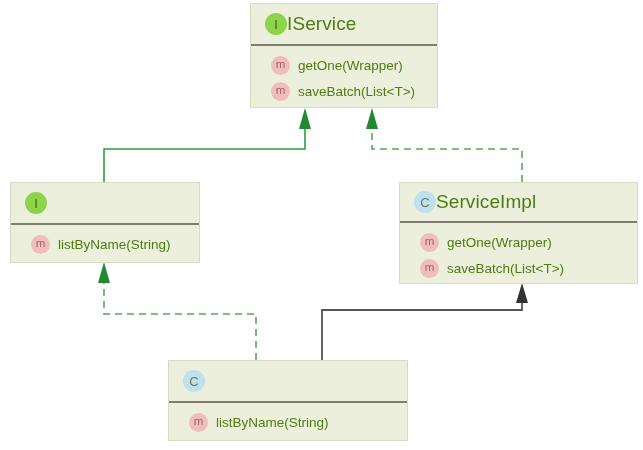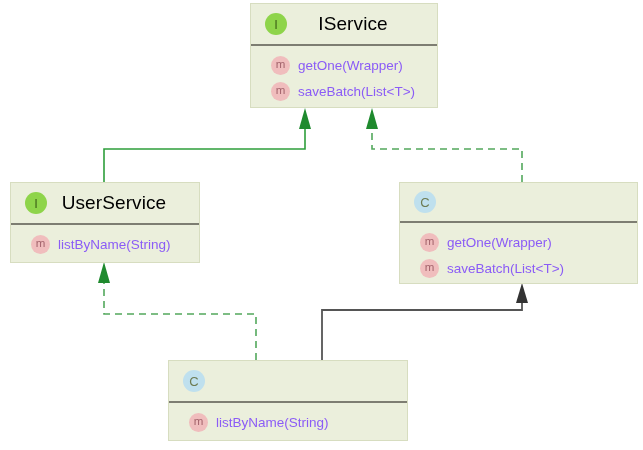--- a/index.html
+++ b/index.html
@@ -43,40 +43,40 @@
   .uml-header {
     display: flex;
     align-items: center;
     box-sizing: border-box;
     border-bottom: 2px solid #7d7d72;
     padding-left: 14px;
     position: relative;
   }
   .uml-title {
     flex: 1 1 auto;
-    text-align: center;
+    text-align: left;
     font-size: 19px;
-    color: #000000;
+    color: #4d7c0f;
     letter-spacing: 0.1px;
     padding-right: 18px;
     white-space: nowrap;
   }
   .uml-members {
     box-sizing: border-box;
     padding: 6px 0 6px 0;
   }
   .uml-member {
     display: flex;
     align-items: center;
     height: 26px;
     padding-left: 20px;
   }
   .uml-member-label {
     font-size: 13.5px;
-    color: #8b5cf6;
+    color: #4d7c0f;
     white-space: nowrap;
     margin-left: 8px;
   }
 
   
   .badge {
     flex: 0 0 auto;
     border-radius: 50%;
     display: flex;
     align-items: center;
@@ -155,33 +155,33 @@
       <div class="uml-member">
         <span class="badge badge-method">m</span>
         <span class="uml-member-label">saveBatch(List&lt;T&gt;)</span>
       </div>
     </div>
   </div>
 
   <div class="uml-class" style="left:10px; top:182px; width:190px; height:81px;">
     <div class="uml-header hdr-42">
       <span class="badge badge-interface">I</span>
-      <span class="uml-title">UserService</span>
     </div>
     <div class="uml-members">
       <div class="uml-member">
         <span class="badge badge-method">m</span>
         <span class="uml-member-label">listByName(String)</span>
       </div>
     </div>
   </div>
 
   <div class="uml-class" style="left:399px; top:182px; width:239px; height:102px;">
     <div class="uml-header hdr-40">
       <span class="badge badge-class">C</span>
+      <span class="uml-title">ServiceImpl</span>
     </div>
     <div class="uml-members">
       <div class="uml-member">
         <span class="badge badge-method">m</span>
         <span class="uml-member-label">getOne(Wrapper)</span>
       </div>
       <div class="uml-member">
         <span class="badge badge-method">m</span>
         <span class="uml-member-label">saveBatch(List&lt;T&gt;)</span>
       </div>

